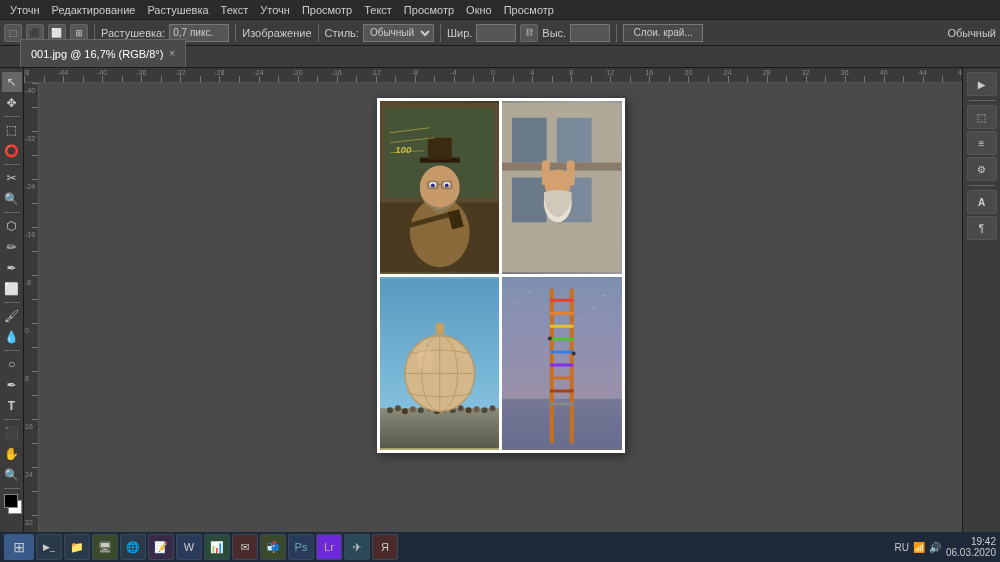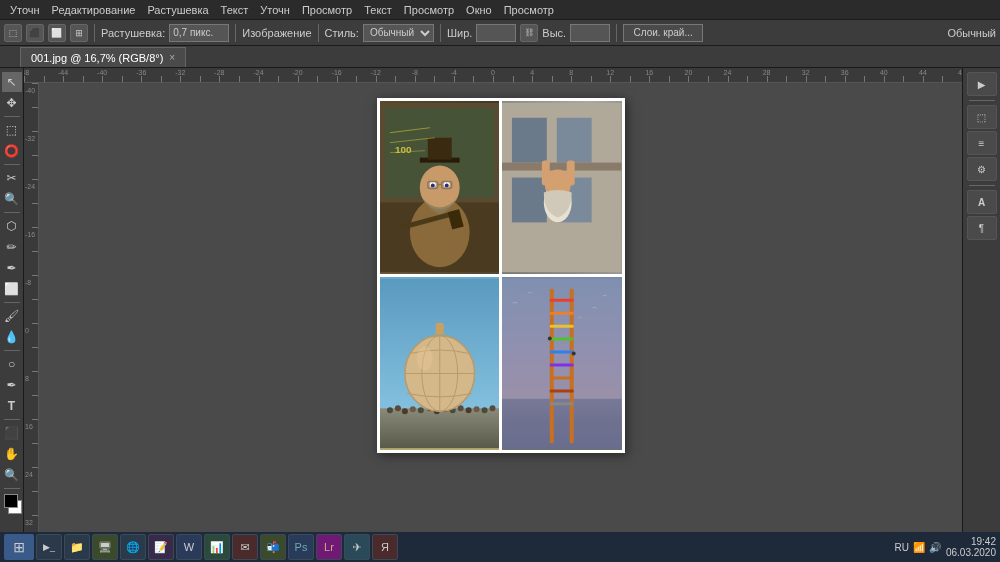--- a/index.html
+++ b/index.html
@@ -95,21 +95,21 @@
       background: #525252;
       border: 1px solid #666;
       border-bottom: none;
       padding: 3px 10px;
       font-size: 11px;
       color: #ccc;
       cursor: pointer;
       display: flex;
       align-items: center;
       gap: 6px;
-      height: 20px;
+      height: 28px;
     }
     .tab.active {
       background: #4a4a4a;
       color: #fff;
     }
     .tab-close {
       font-size: 10px;
       color: #aaa;
       cursor: pointer;
     }
@@ -224,20 +224,21 @@
       display: grid;
       grid-template-columns: 1fr 1fr;
       grid-template-rows: 1fr 1fr;
       gap: 3px;
       padding: 3px;
     }
 
     .img-cell {
       overflow: hidden;
       position: relative;
+      font-style: italic;
     }
 
     
     .img-cell-tl {
       background: linear-gradient(135deg, #5a4a2a 0%, #3a3a2a 40%, #6b5a3a 60%, #4a4a3a 100%);
       position: relative;
     }
     .img-cell-tr {
       background: linear-gradient(135deg, #888 0%, #aaa 30%, #777 60%, #999 100%);
       position: relative;
@@ -773,21 +774,21 @@
   <div class="taskbar-btn" style="font-size:9px;">▶_</div>
   <div class="taskbar-btn">📁</div>
   <div class="taskbar-btn" style="background:#3a4a2a;">🖥</div>
   <div class="taskbar-btn" style="background:#2a3a4a;">🌐</div>
   <div class="taskbar-btn" style="background:#3a2a4a;">📝</div>
   <div class="taskbar-btn" style="background:#2a3a5a;">W</div>
   <div class="taskbar-btn" style="background:#2a4a3a;">📊</div>
   <div class="taskbar-btn" style="background:#4a2a2a;">✉</div>
   <div class="taskbar-btn" style="background:#3a4a2a;">📬</div>
   <div class="taskbar-btn" style="background:#2a3a5a; color:#6aa;">Ps</div>
-  <div class="taskbar-btn" style="background:#701a75; color:#ca8;">Lr</div>
+  <div class="taskbar-btn" style="background:#6d28d9; color:#ca8;">Lr</div>
   <div class="taskbar-btn" style="background:#2a4a5a;">✈</div>
   <div class="taskbar-btn" style="background:#4a2a2a;">Я</div>
   <div class="taskbar-spacer"></div>
   <div class="taskbar-tray">
     <span>RU</span>
     <span>📶</span>
     <span>🔊</span>
     <div class="taskbar-time">
       <div>19:42</div>
       <div>06.03.2020</div>

